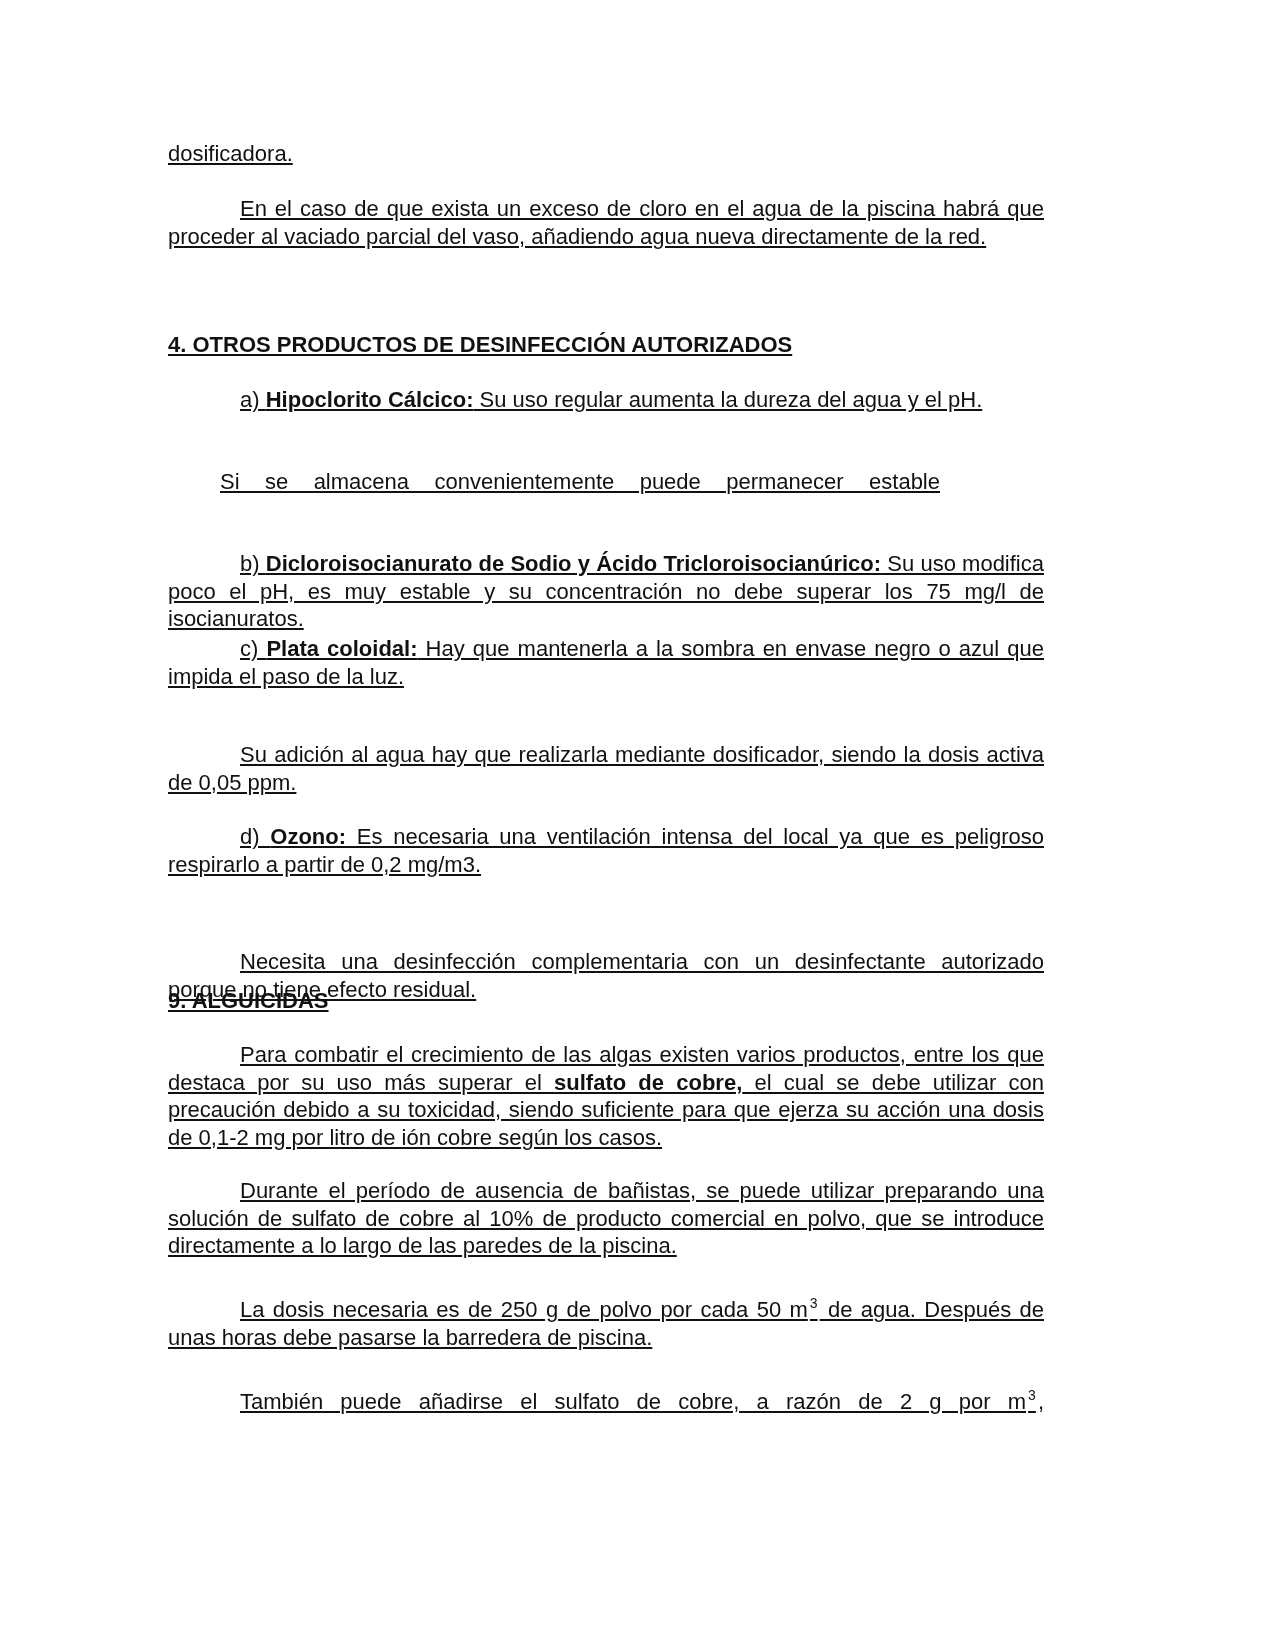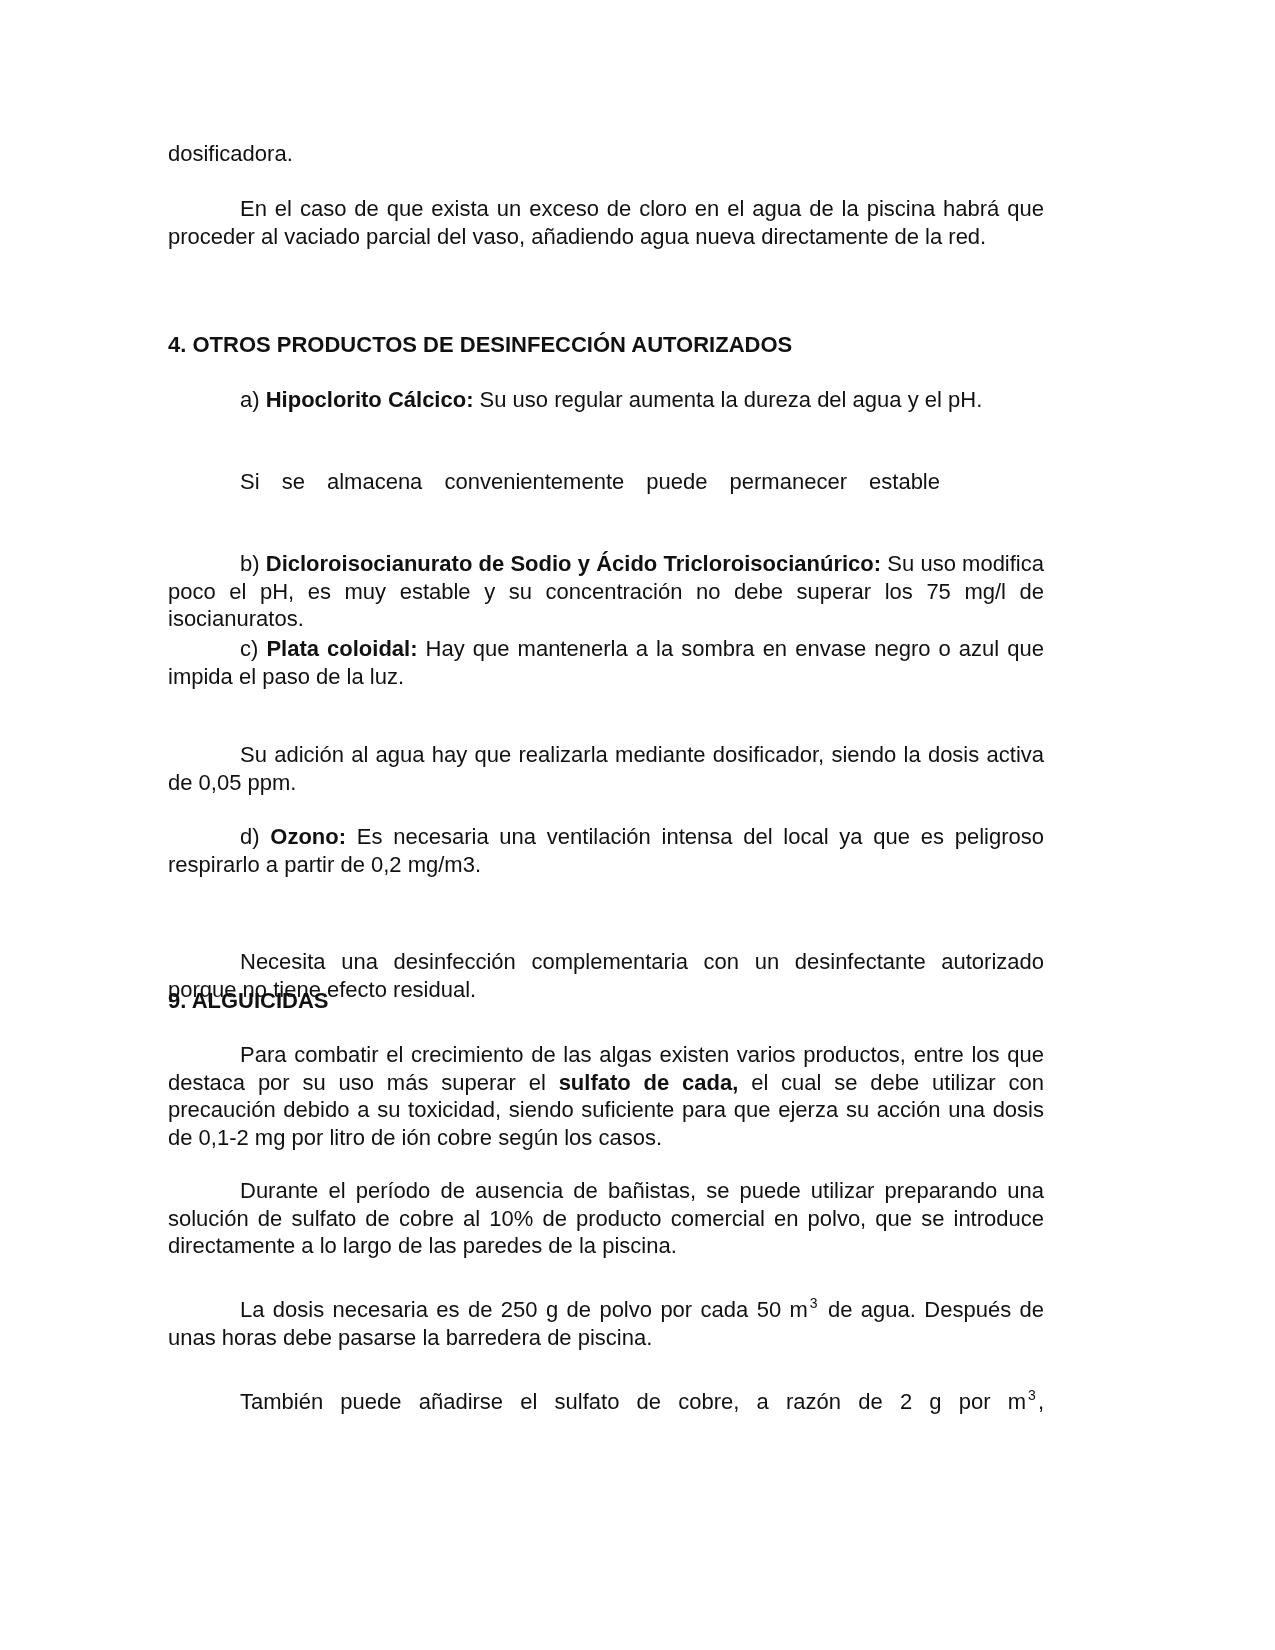--- a/index.html
+++ b/index.html
@@ -1,19 +1,19 @@
 <!DOCTYPE html>
 <html><head>
 <meta charset="utf-8">
 <style>
   html, body { margin: 0; padding: 0; background: #ffffff; }
   body { width: 1275px; height: 1650px; position: relative; overflow: hidden;
          font-family: "Liberation Sans", sans-serif; color: #111; font-size: 22px; }
   .page { position: absolute; left: 168px; top: 0; width: 876px; }
-  .blk { position: absolute; left: 0; line-height: 27.5px; text-align: justify; }
+  .blk { position: absolute; left: 0; line-height: 27.5px; text-align: justify; text-decoration: underline; }
   .full { width: 876px; }
   .narrow { width: 772px; left: 72px; }
   .ind { text-indent: 72px; }
   .last { text-align-last: left; }
   .head { font-weight: bold; }
   b { font-weight: bold; margin-top: 21px; }
   sup { font-size: 14px; position: relative; top: -6px; vertical-align: top; margin: 0 2px; }
 </style>
 </head>
 <body>
@@ -23,21 +23,21 @@
 
   <div class="blk full ind last" style="top:195px">En el caso de que exista un exceso de cloro en el agua de la piscina habrá que proceder al vaciado parcial del vaso, añadiendo agua nueva directamente de la red.</div>
 
   <div class="blk full head" style="top:331px">4. OTROS PRODUCTOS DE DESINFECCIÓN AUTORIZADOS</div>
 
   <div class="blk narrow last" style="top:386px">
     <span>a) </span><b>Hipoclorito Cálcico:</b><span> Su uso regular aumenta la dureza del agua y el pH.</span>
   </div>
 
   <div class="blk" style="top:468px;width:772px;">
-    <div style="margin-left:72px;text-align:justify;text-align-last:justify;">Si se almacena convenientemente puede permanecer estable</div>
+    <div style="margin-left:52px;text-align:justify;text-align-last:justify;">Si se almacena convenientemente puede permanecer estable</div>
   </div>
 
   <div class="blk full ind last" style="top:550px">
     <span>b) </span><b>Dicloroisocianurato de Sodio y Ácido Tricloroisocianúrico:</b><span> Su uso modifica poco el pH, es muy estable y su concentración no debe superar los 75 mg/l de isocianuratos.</span>
   </div>
 
   <div class="blk full ind last" style="top:635px">
     <span>c) </span><b>Plata coloidal:</b><span> Hay que mantenerla a la sombra en envase negro o azul que impida el paso de la luz.</span>
   </div>
 
@@ -45,21 +45,21 @@
 
   <div class="blk full ind last" style="top:823px">
     <span>d) </span><b>Ozono:</b><span> Es necesaria una ventilación intensa del local ya que es peligroso respirarlo a partir de 0,2 mg/m3.</span>
   </div>
 
   <div class="blk full ind last" style="top:948px">Necesita una desinfección complementaria con un desinfectante autorizado porque no tiene efecto residual.</div>
 
   <div class="blk full head" style="top:987px">9. ALGUICIDAS</div>
 
   <div class="blk full ind last" style="top:1041px">
-    <span>Para combatir el crecimiento de las algas existen varios productos, entre los que destaca por su uso más superar el </span><b>sulfato de cada,</b><span> el cual se debe utilizar con precaución debido a su toxicidad, siendo suficiente para que ejerza su acción una dosis de 0,1-2 mg por litro de ión cobre según los casos.</span>
+    <span>Para combatir el crecimiento de las algas existen varios productos, entre los que destaca por su uso más superar el </span><b>sulfato de cobre,</b><span> el cual se debe utilizar con precaución debido a su toxicidad, siendo suficiente para que ejerza su acción una dosis de 0,1-2 mg por litro de ión cobre según los casos.</span>
   </div>
 
   <div class="blk full ind last" style="top:1177px">Durante el período de ausencia de bañistas, se puede utilizar preparando una solución de sulfato de cobre al 10% de producto comercial en polvo, que se introduce directamente a lo largo de las paredes de la piscina.</div>
 
   <div class="blk full ind last" style="top:1296px">
     <span>La dosis necesaria es de 250 g de polvo por cada 50 m</span><sup>3</sup><span> de agua. Después de unas horas debe pasarse la barredera de piscina.</span>
   </div>
 
   <div class="blk full ind" style="top:1388px;text-align-last:justify;">
     <span>También puede añadirse el sulfato de cobre, a razón de 2 g por m</span><sup>3</sup><span>,</span>

